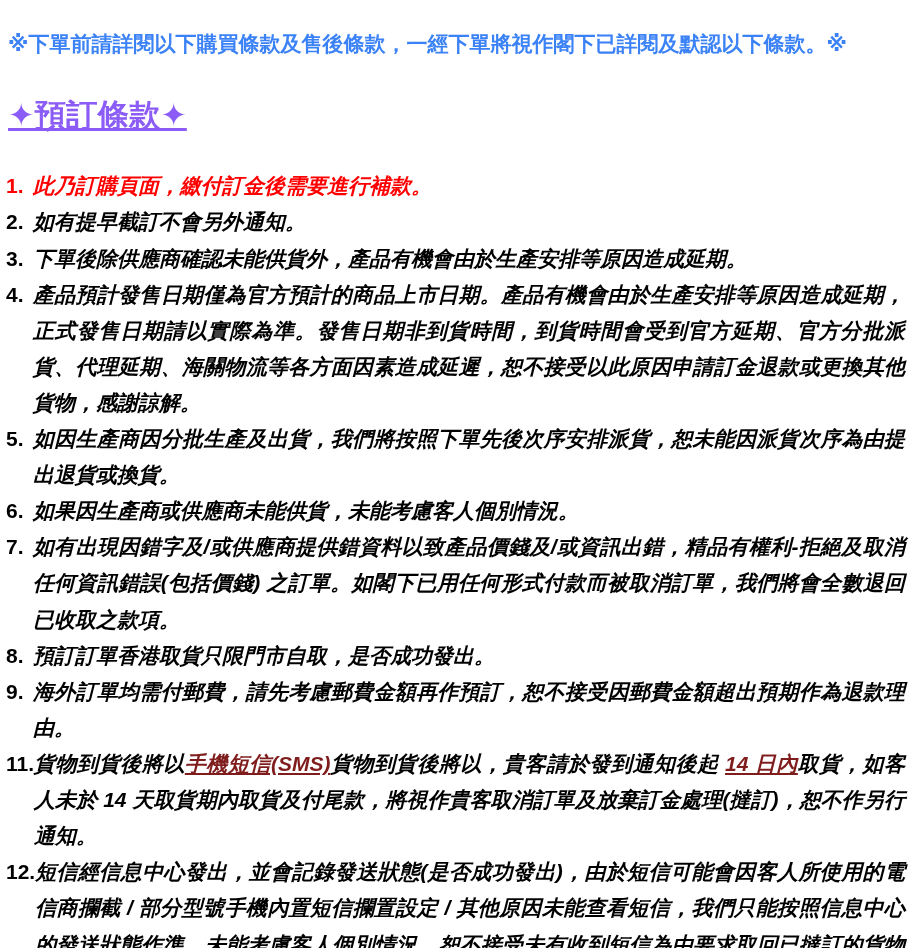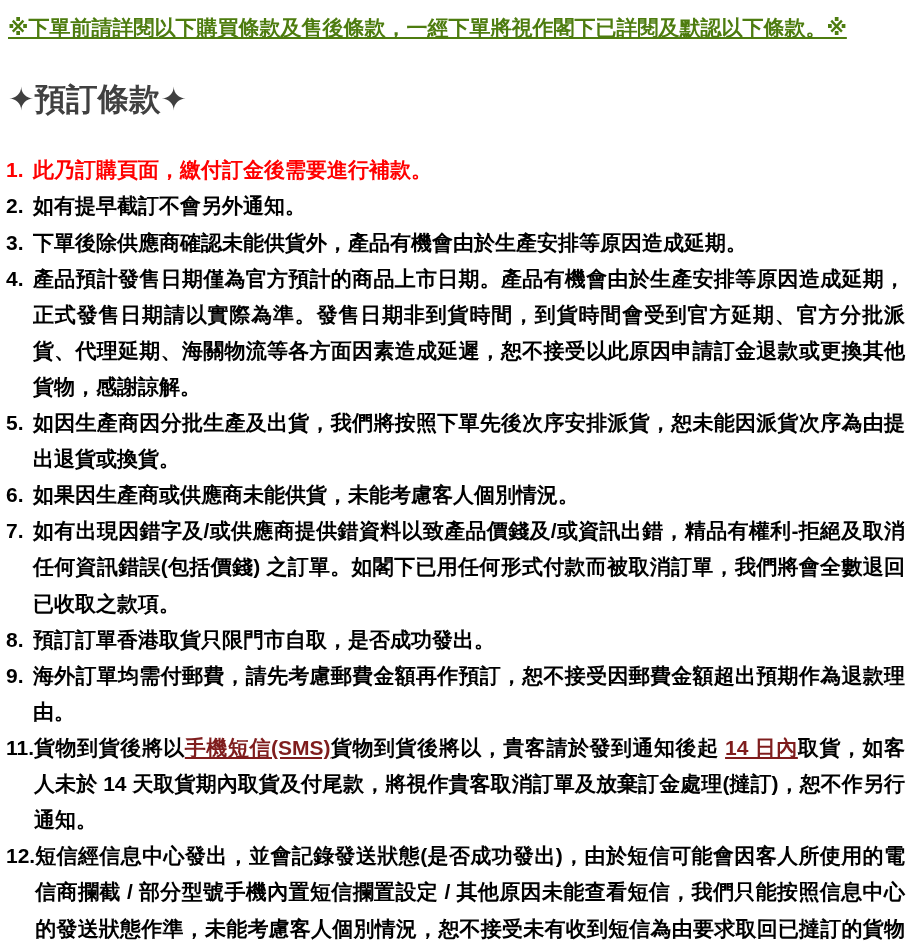--- a/index.html
+++ b/index.html
@@ -13,46 +13,47 @@
     font-size: 21px;
     line-height: 1.72;
     color: #000000;
     width: 913px;
   }
   .page {
     padding: 6px 8px 12px 6px;
     box-sizing: border-box;
   }
   .notice {
-    color: #4d7c0f;
-    text-decoration: underline;
-    margin: 4px 0 0 2px;
+    color: #3b82f6;
+    margin: 20px 0 0 2px;
   }
   .section-title {
     display: inline-block;
-    color: #404040;
+    color: #8b5cf6;
+    text-decoration: underline;
     margin: 26px 0 12px 2px;
   }
   ol.terms {
     list-style: none;
     margin: 14px 0 0 0;
     padding: 0;
   }
   li.term {
     display: flex;
     align-items: flex-start;
   }
   li.term .num {
     flex: 0 0 auto;
     min-width: 27px;
     white-space: nowrap;
   }
   li.term .txt {
     flex: 1 1 auto;
     text-align: justify;
+    font-style: italic;
   }
   li.term.red-item {
     color: #ff0000;
   }
   .seg-red-underline {
     color: #7f1d1d;
     text-decoration: underline;
   }
 </style>
 </head>

